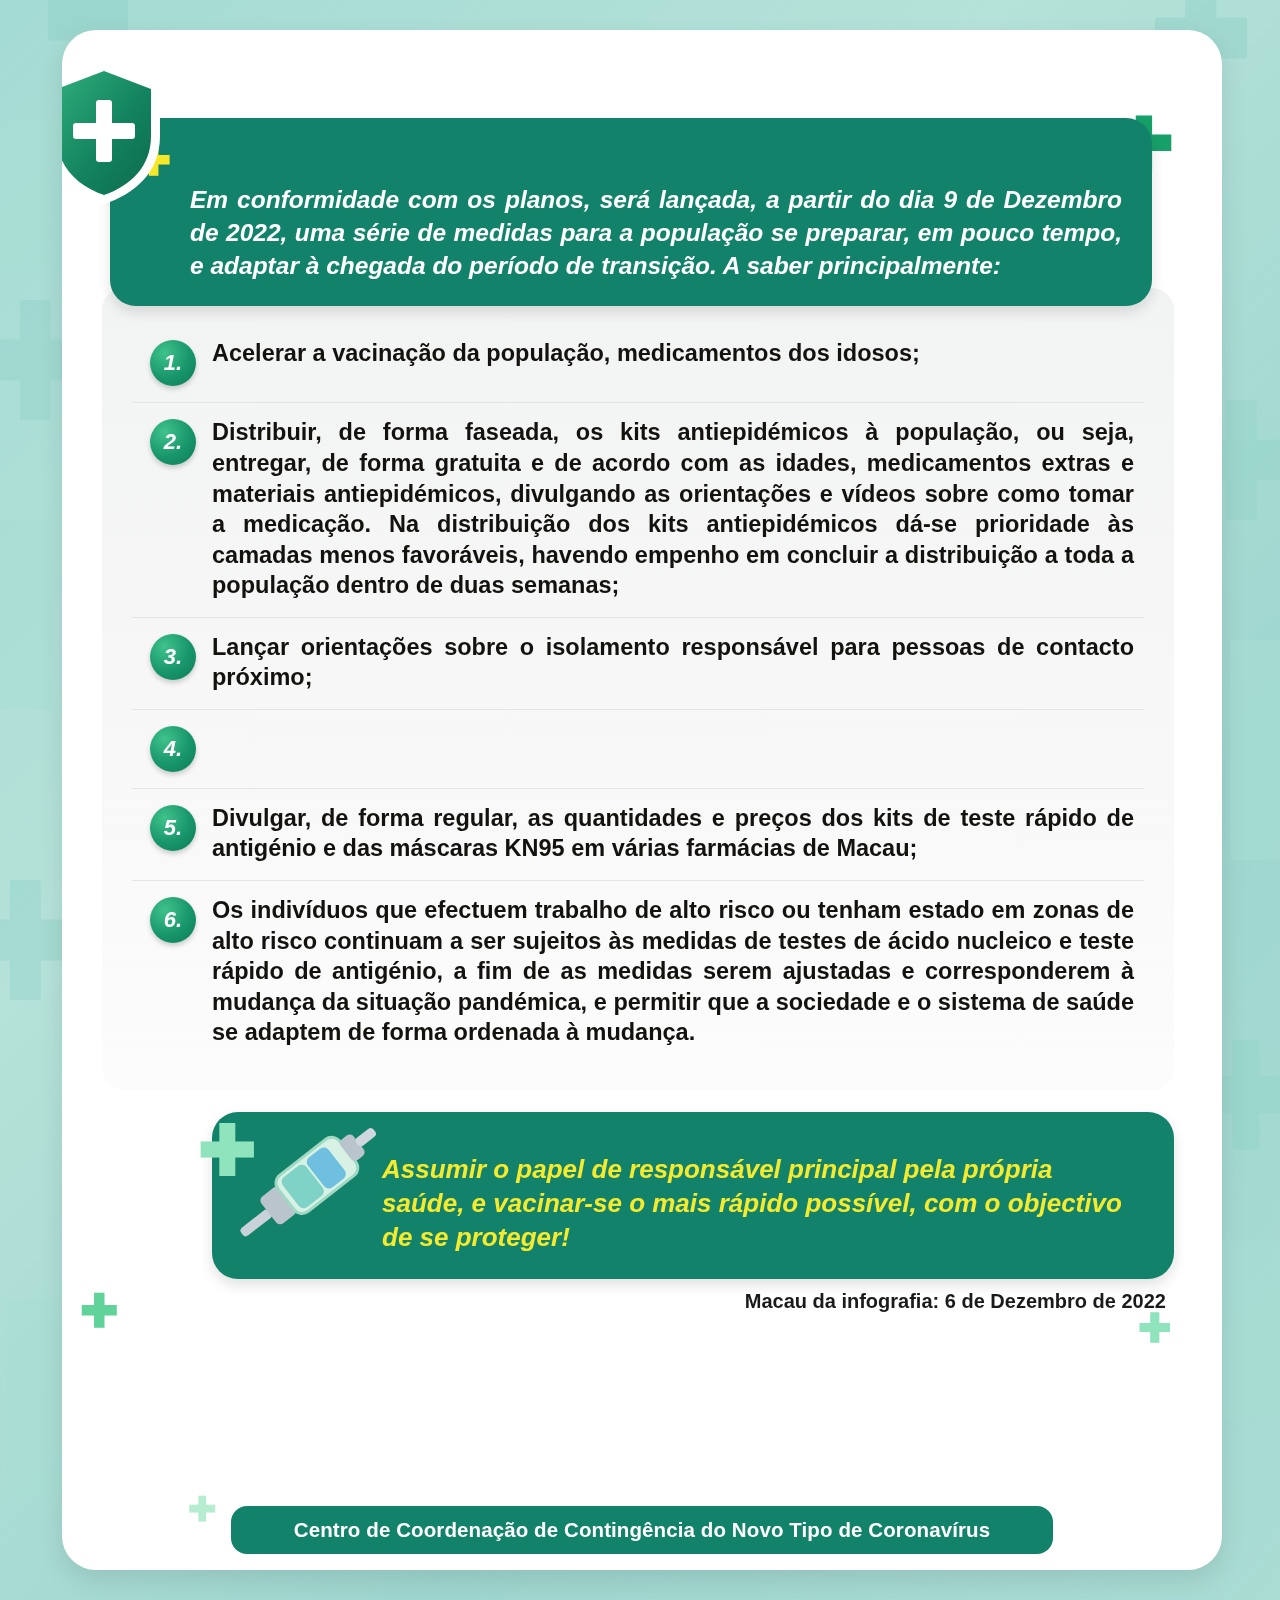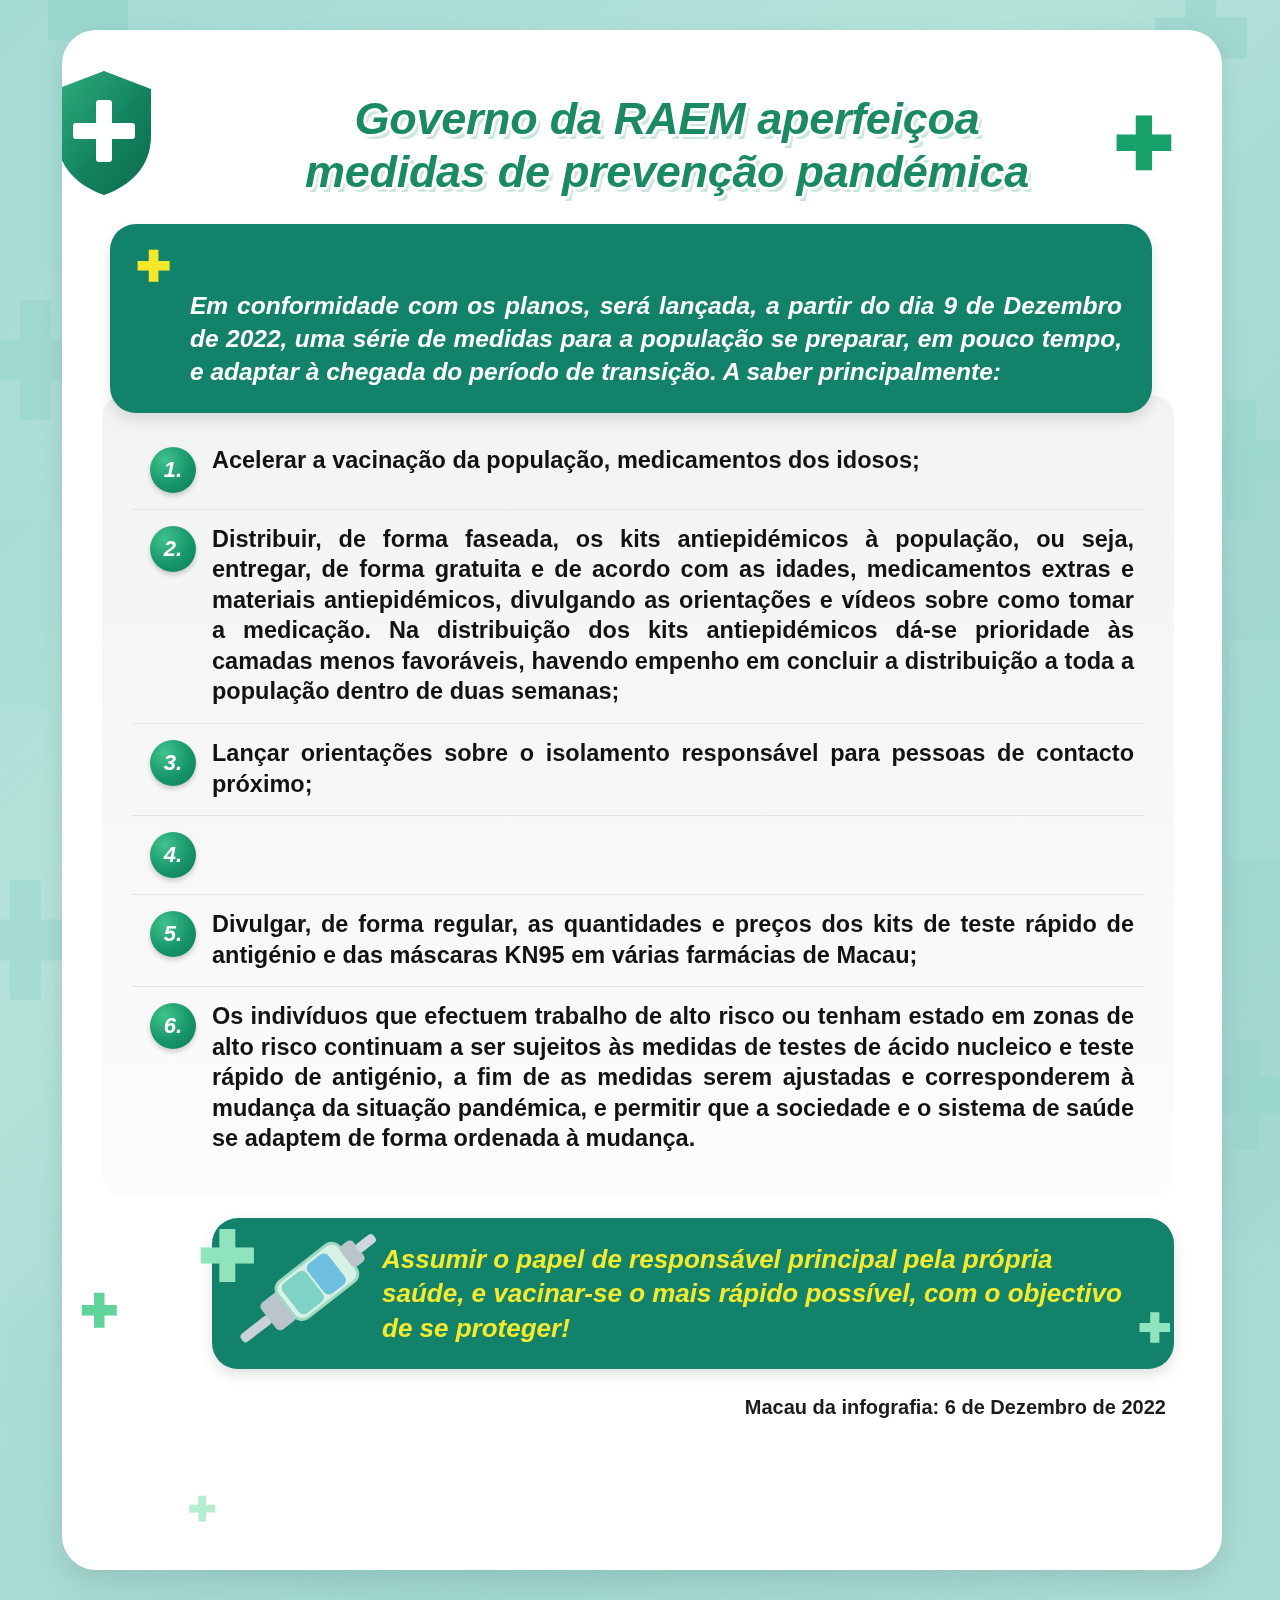--- a/index.html
+++ b/index.html
@@ -136,21 +136,21 @@
   .highlight-wrap {
     position: relative;
     margin: 14px 48px 0 40px;
     height: 170px;
   }
   .highlight {
     position: absolute;
     left: 110px; right: 0; top: 8px;
     background: #12826a;
     border-radius: 26px;
-    padding: 24px 34px 24px 170px;
+    padding: 40px 34px 24px 170px;
     min-height: 150px;
     display: flex; align-items: center;
     box-shadow: 0 6px 14px rgba(0,0,0,.12);
   }
   .highlight-text {
     color: #f6ea2f;
     font-size: 26px;
     line-height: 1.32;
     font-weight: 800;
     font-style: italic;
@@ -214,24 +214,20 @@
         <stop offset="0%" stop-color="#2fae7c"></stop>
         <stop offset="55%" stop-color="#13835f"></stop>
         <stop offset="100%" stop-color="#0c6b4c"></stop>
       </linearGradient>
     </defs>
     <rect x="56" y="42" width="16" height="62" rx="3" fill="#ffffff"></rect>
     <rect x="33" y="65" width="62" height="16" rx="3" fill="#ffffff"></rect>
   </svg>
 
   <div class="header">
-    <div class="title">
-      <span>Governo da RAEM aperfeiçoa</span><br>
-      <span>medidas de prevenção pandémica</span>
-    </div>
     <div class="plus-head">✚</div>
   </div>
 
   <div class="intro">
     <div class="intro-plus">✚</div>
     <div class="intro-text">Em conformidade com os planos, será lançada, a partir do dia 9 de Dezembro de 2022, uma série de medidas para a população se preparar, em pouco tempo, e adaptar à chegada do período de transição. A saber principalmente:</div>
   </div>
 
   <div class="panel">
 
@@ -286,14 +282,17 @@
 
   <div class="date-line">
     <span>Macau da infografia:</span>
     <b>6 de Dezembro de 2022</b>
   </div>
 
   <div class="mini-cross" style="left:18px; top:1258px; color:#5fd39a; font-size:46px;">✚</div>
   <div class="mini-cross" style="left:1076px; top:1278px; color:#8fe3bd; font-size:40px;">✚</div>
   <div class="mini-cross" style="left:126px; top:1462px; color:#b6ecd0; font-size:34px;">✚</div>
 
+  <div class="footer">
+    <span>Centro de Coordenação de Contingência do Novo Tipo de Coronavírus</span>
+  </div>
 
 </div>
 
 </body></html>

